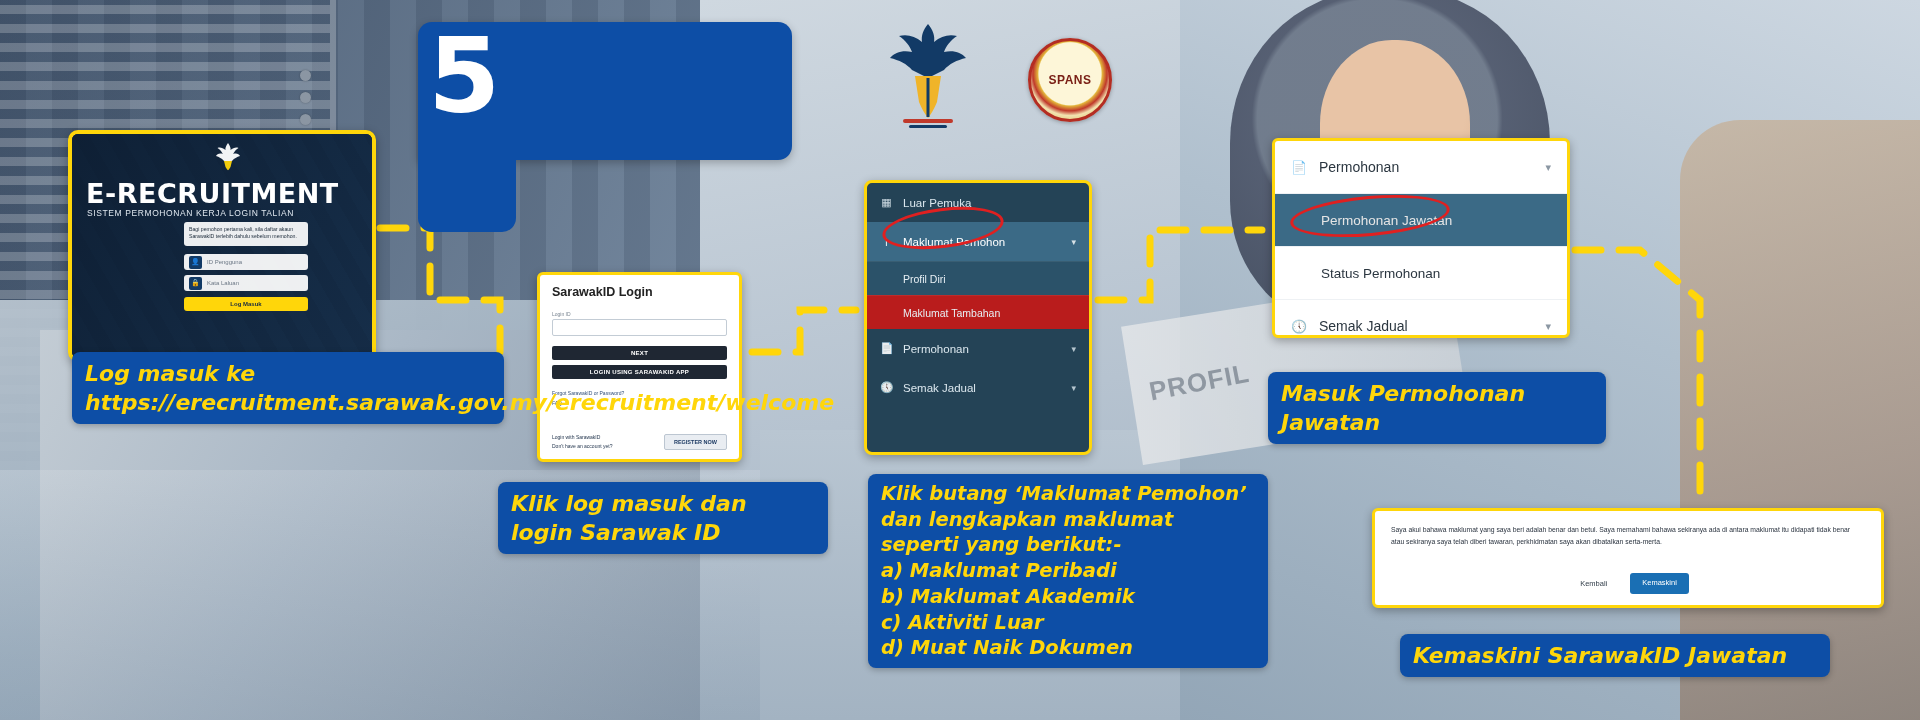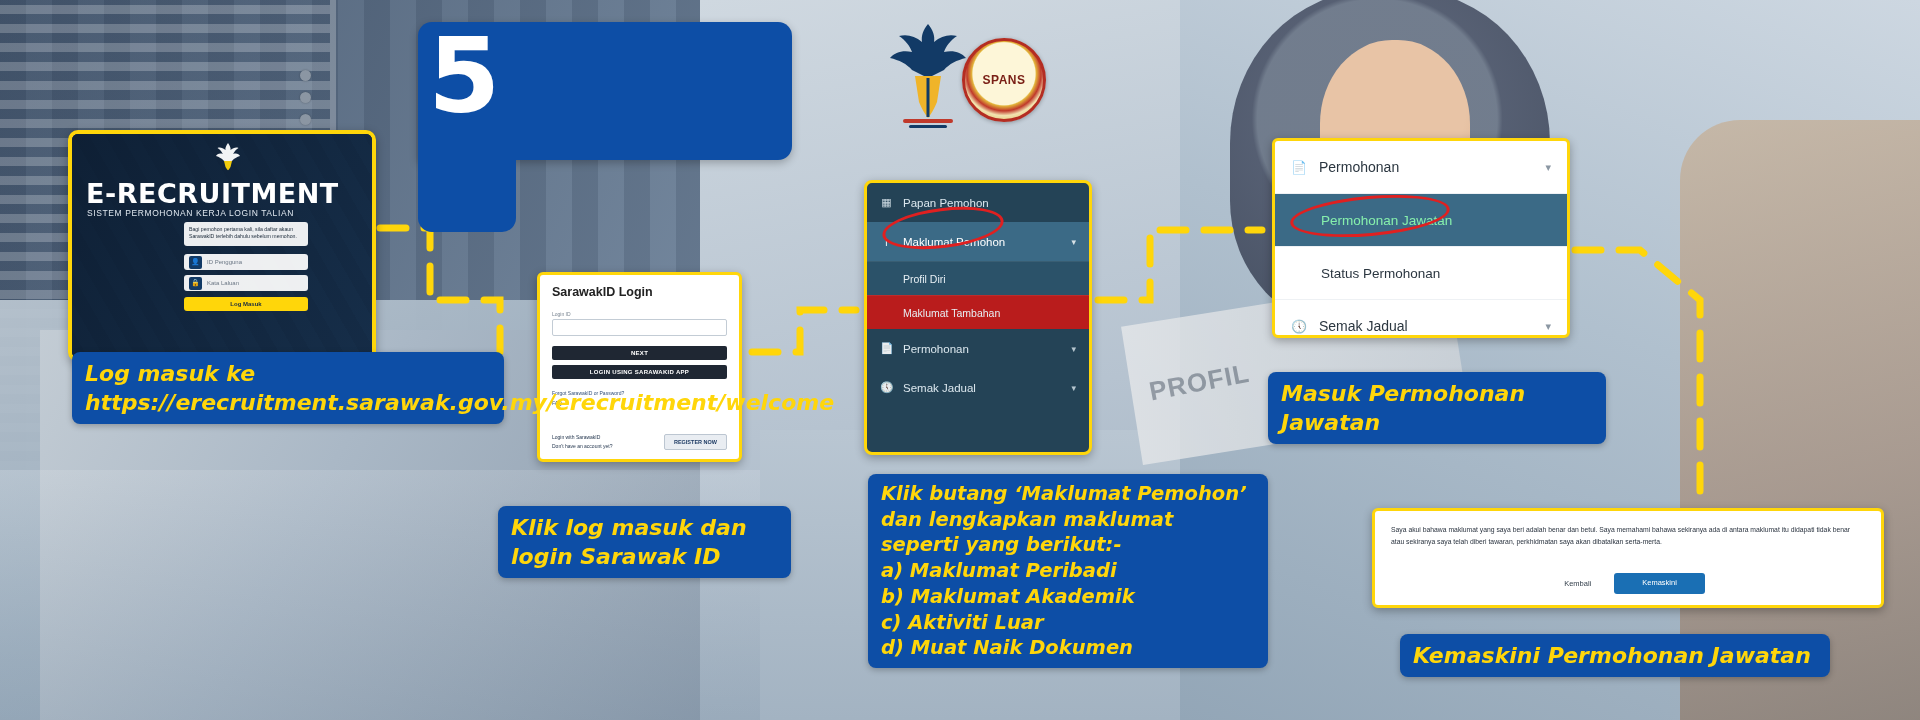--- a/index.html
+++ b/index.html
@@ -103,21 +103,21 @@
   #banner .tail {
     position: absolute; left: 0; top: 138px; width: 98px; height: 72px;
     background: #0d4ea6; border-radius: 0 0 14px 14px;
   }
 
   
   .crest-jata {
     position: absolute; left: 885px; top: 18px; width: 86px; height: 112px;
   }
   .crest-spans {
-    position: absolute; left: 962px; top: 38px; width: 84px; height: 84px;
+    position: absolute; left: 1028px; top: 38px; width: 84px; height: 84px;
     border-radius: 50%;
     background: radial-gradient(circle at 50% 42%, #fdf6d8 0 52%, #e2b43a 54%, #c0392b 62%, #f2e3b0 70%, #c9a227 100%);
     border: 3px solid #b42d22;
     box-shadow: 0 1px 4px rgba(0,0,0,.3);
   }
   .crest-spans .sp {
     position: absolute; inset: 0; display: flex; align-items: center; justify-content: center;
     font-size: 12px; font-weight: 800; color: #7a2016; letter-spacing: .5px;
   }
 
@@ -223,55 +223,55 @@
   #card4 {
     left: 1272px; top: 138px; width: 298px; height: 200px;
     border: 3px solid #ffd60a; border-radius: 6px; background: #fff; overflow: hidden;
   }
   #card4 .r {
     height: 53px; display: flex; align-items: center; gap: 13px; padding: 0 16px;
     font-size: 14px; color: #2b3640; border-bottom: 1px solid #eef1f4;
   }
   #card4 .r .ico { width: 15px; text-align: center; color: #6e7b88; font-size: 13px; }
   #card4 .r .cv { margin-left: auto; color: #8b97a3; font-size: 11px; }
-  #card4 .r.sel { background: #3b6a86; color: #86efac; font-size: 13.5px; }
+  #card4 .r.sel { background: #3b6a86; color: #e5e5e5; font-size: 13.5px; }
   #card4 .r.sub { padding-left: 46px; font-size: 13.5px; }
 
   
   #card5 {
     left: 1372px; top: 508px; width: 512px; height: 100px;
     border: 3px solid #ffd60a; border-radius: 6px; background: #fff; padding: 13px 16px;
   }
   #card5 .p { font-size: 6.8px; color: #2b3440; line-height: 1.75; }
   #card5 .btns {
     position: absolute; right: 0; left: 0; bottom: 11px;
     display: flex; justify-content: center; gap: 10px;
   }
   #card5 .b1 {
     font-size: 7.5px; color: #37424e; padding: 5px 12px; border-radius: 3px;
     border: 1px solid transparent;
   }
   #card5 .b2 {
-    font-size: 7.5px; color: #fff; background: #1a6fb4; padding: 5px 28px; border-radius: 3px;
+    font-size: 7.5px; color: #fff; background: #1a6fb4; padding: 5px 12px; border-radius: 3px;
   }
 
   
   .ellipse { position: absolute; border: 3px solid #e02020; border-radius: 50%; }
   #el1 { left: 882px; top: 208px; width: 122px; height: 40px; transform: rotate(-7deg); }
   #el2 { left: 1290px; top: 196px; width: 160px; height: 40px; transform: rotate(-5deg); }
 
   
   .cap {
     position: absolute; background: #0d4ea6; color: #ffd60a;
     font-style: italic; font-weight: 700; border-radius: 8px;
     padding: 7px 13px; line-height: 1.32; box-shadow: 0 2px 6px rgba(0,0,0,.25);
     font-family: "DejaVu Sans", sans-serif;
   }
   #cap1 { left: 72px; top: 352px; width: 432px; font-size: 22px; }
-  #cap2 { left: 498px; top: 506px; width: 293px; font-size: 22px; }
+  #cap2 { left: 498px; top: 482px; width: 330px; font-size: 22px; }
   #cap3 { left: 868px; top: 474px; width: 400px; font-size: 19.5px; }
   #cap4 { left: 1268px; top: 372px; width: 338px; font-size: 22px; }
   #cap5 { left: 1400px; top: 634px; width: 430px; font-size: 22px; }
 
   .jata svg, .jata-sm svg { display: block; }
 </style>
 </head>
 <body>
 
 <div id="bg">
@@ -383,21 +383,21 @@
       <div>Login with SarawakID</div>
       <div>Don't have an account yet?</div>
     </div>
     <div class="reg">REGISTER NOW</div>
   </div>
 </div>
 
 <div id="card3" class="card">
   <div class="row">
     <span class="ico">▦</span>
-    <span>Papan Pemohon</span>
+    <span>Luar Pemuka</span>
   </div>
   <div class="row active">
     <span class="ico">ℹ</span>
     <span>Maklumat Pemohon</span>
     <span class="cv">▾</span>
   </div>
   <div class="sub">
     <span>Profil Diri</span>
   </div>
   <div class="sub s2">
@@ -445,13 +445,13 @@
 </div>
 
 <div class="cap" id="cap1">Log masuk ke https://erecruitment.sarawak.gov.my/erecruitment/welcome</div>
 <div class="cap" id="cap2">Klik log masuk dan login Sarawak ID</div>
 <div class="cap" id="cap3" style="white-space: pre-line;">Klik butang ‘Maklumat Pemohon’ dan lengkapkan maklumat seperti yang berikut:-
 a) Maklumat Peribadi
 b) Maklumat Akademik
 c) Aktiviti Luar
 d) Muat Naik Dokumen</div>
 <div class="cap" id="cap4">Masuk Permohonan Jawatan</div>
-<div class="cap" id="cap5">Kemaskini Permohonan Jawatan</div>
+<div class="cap" id="cap5">Kemaskini SarawakID Jawatan</div>
 
 </body></html>

